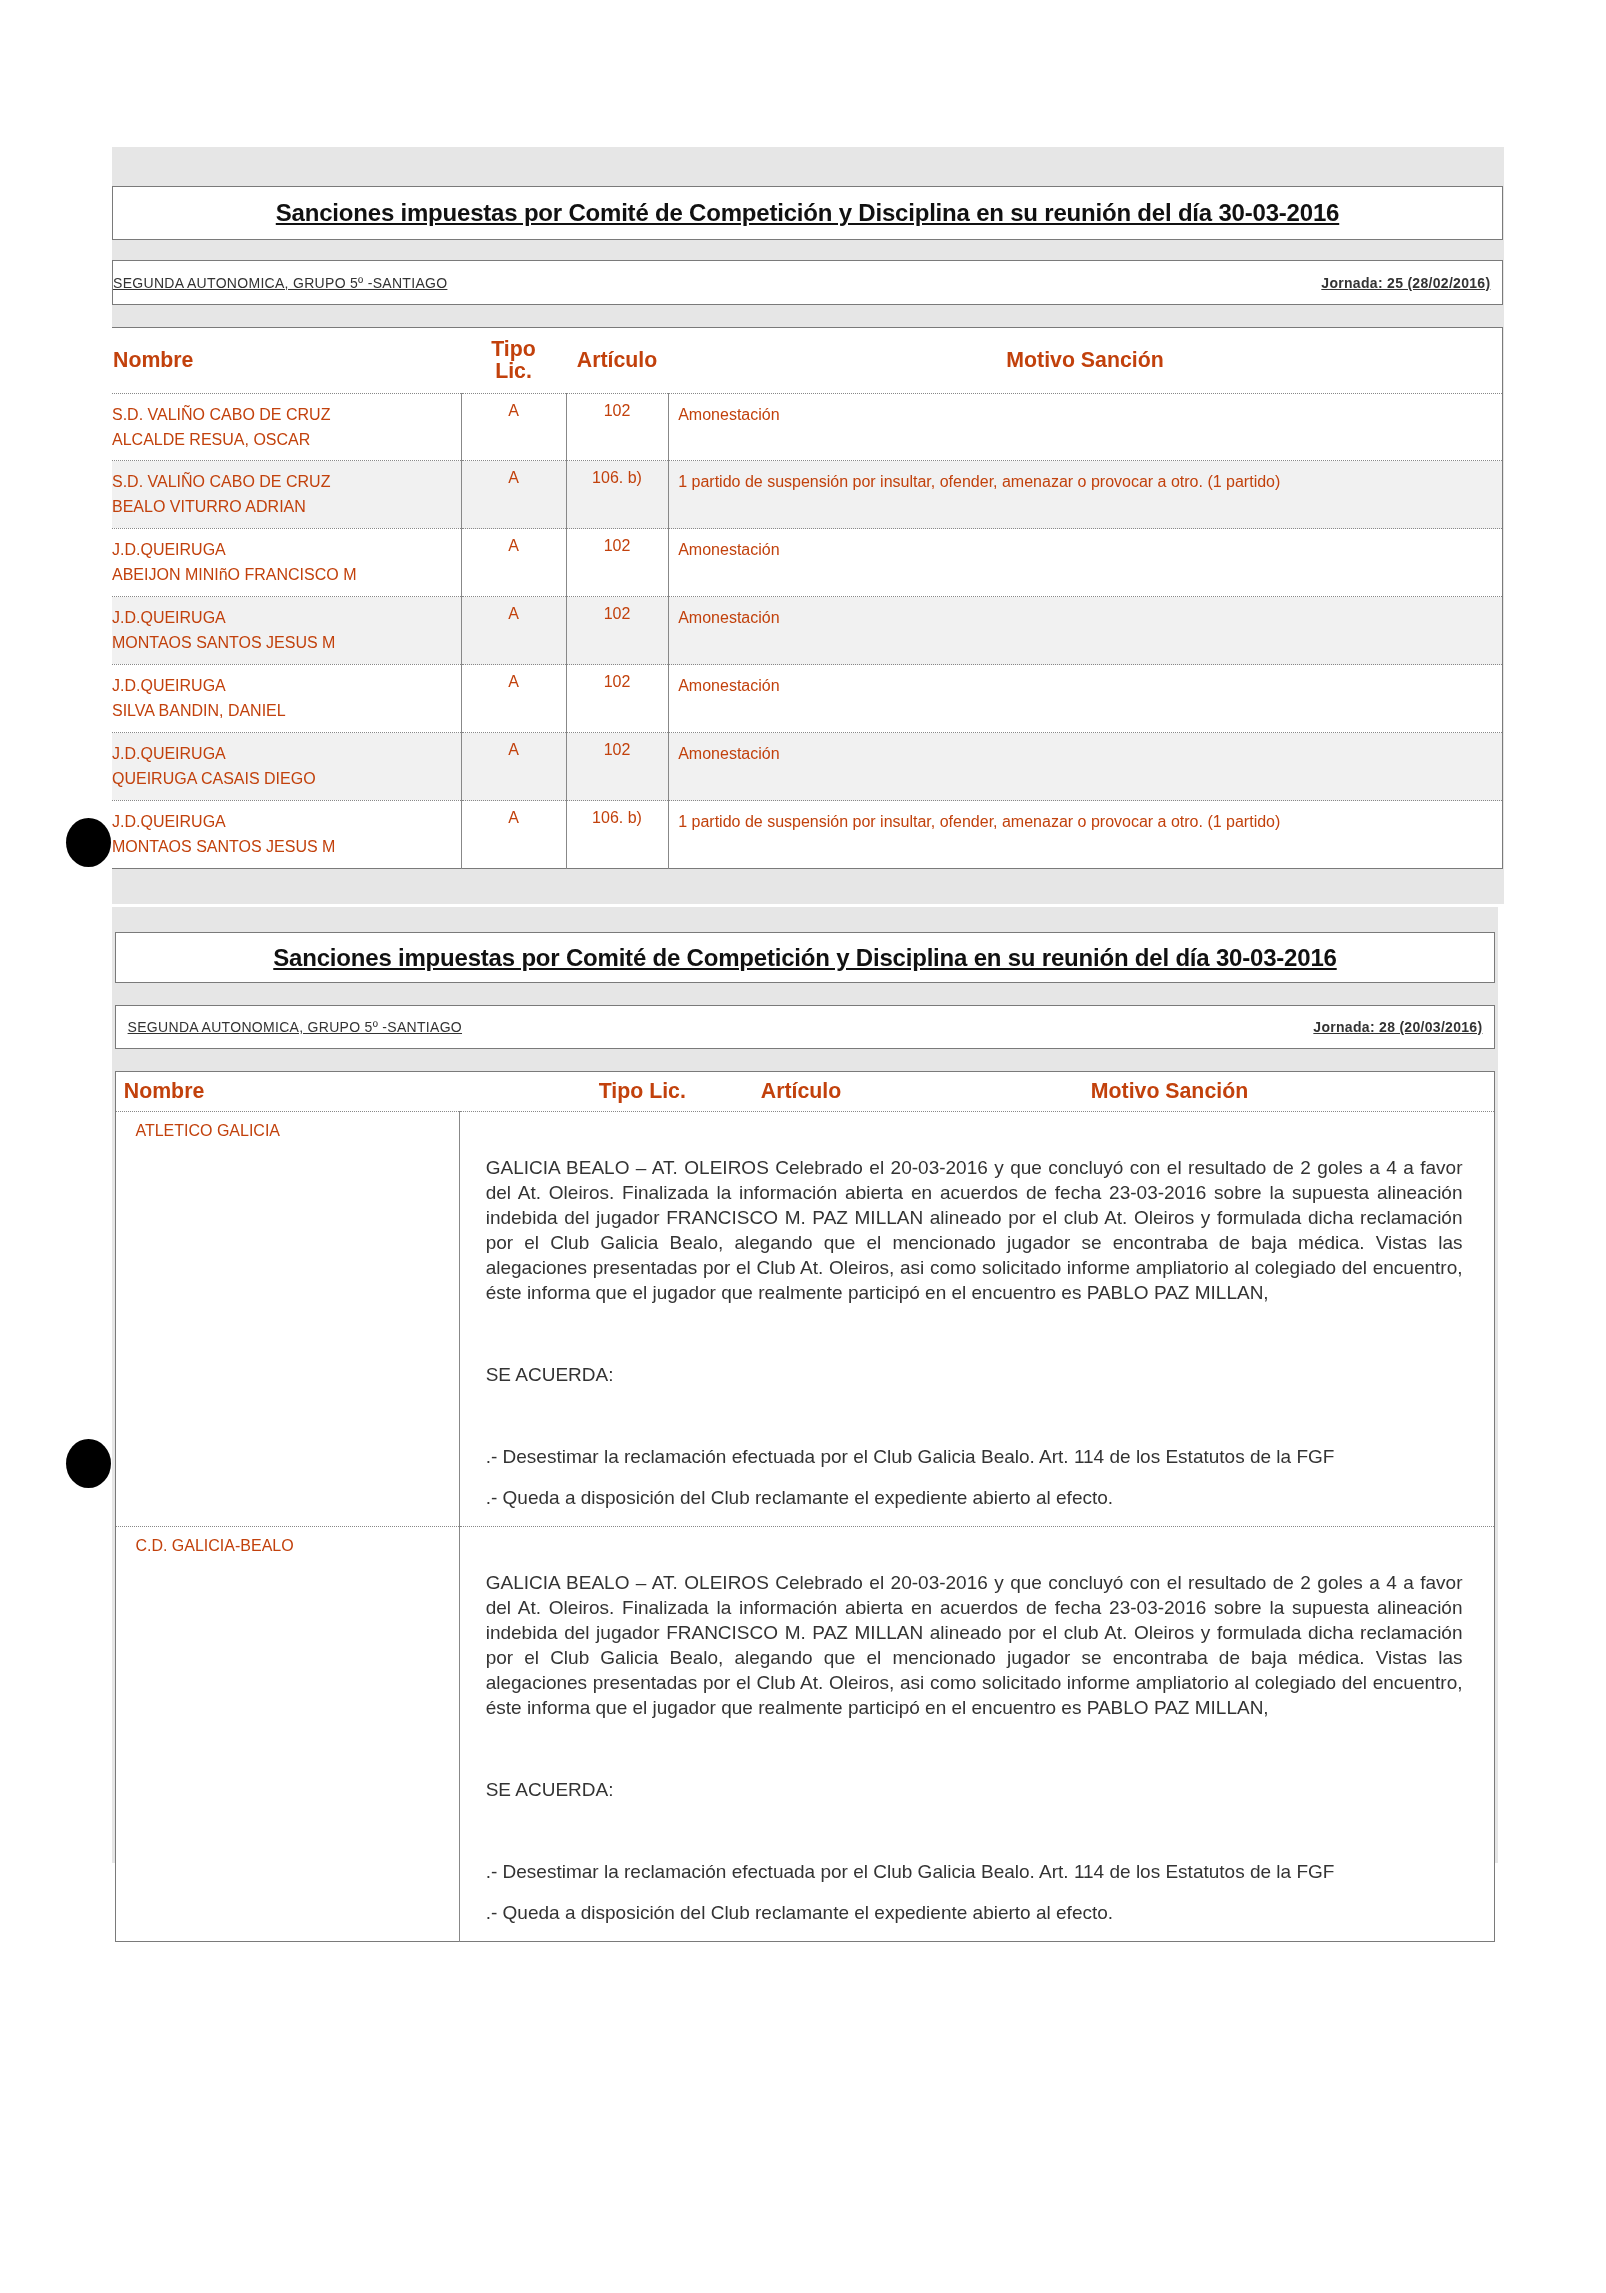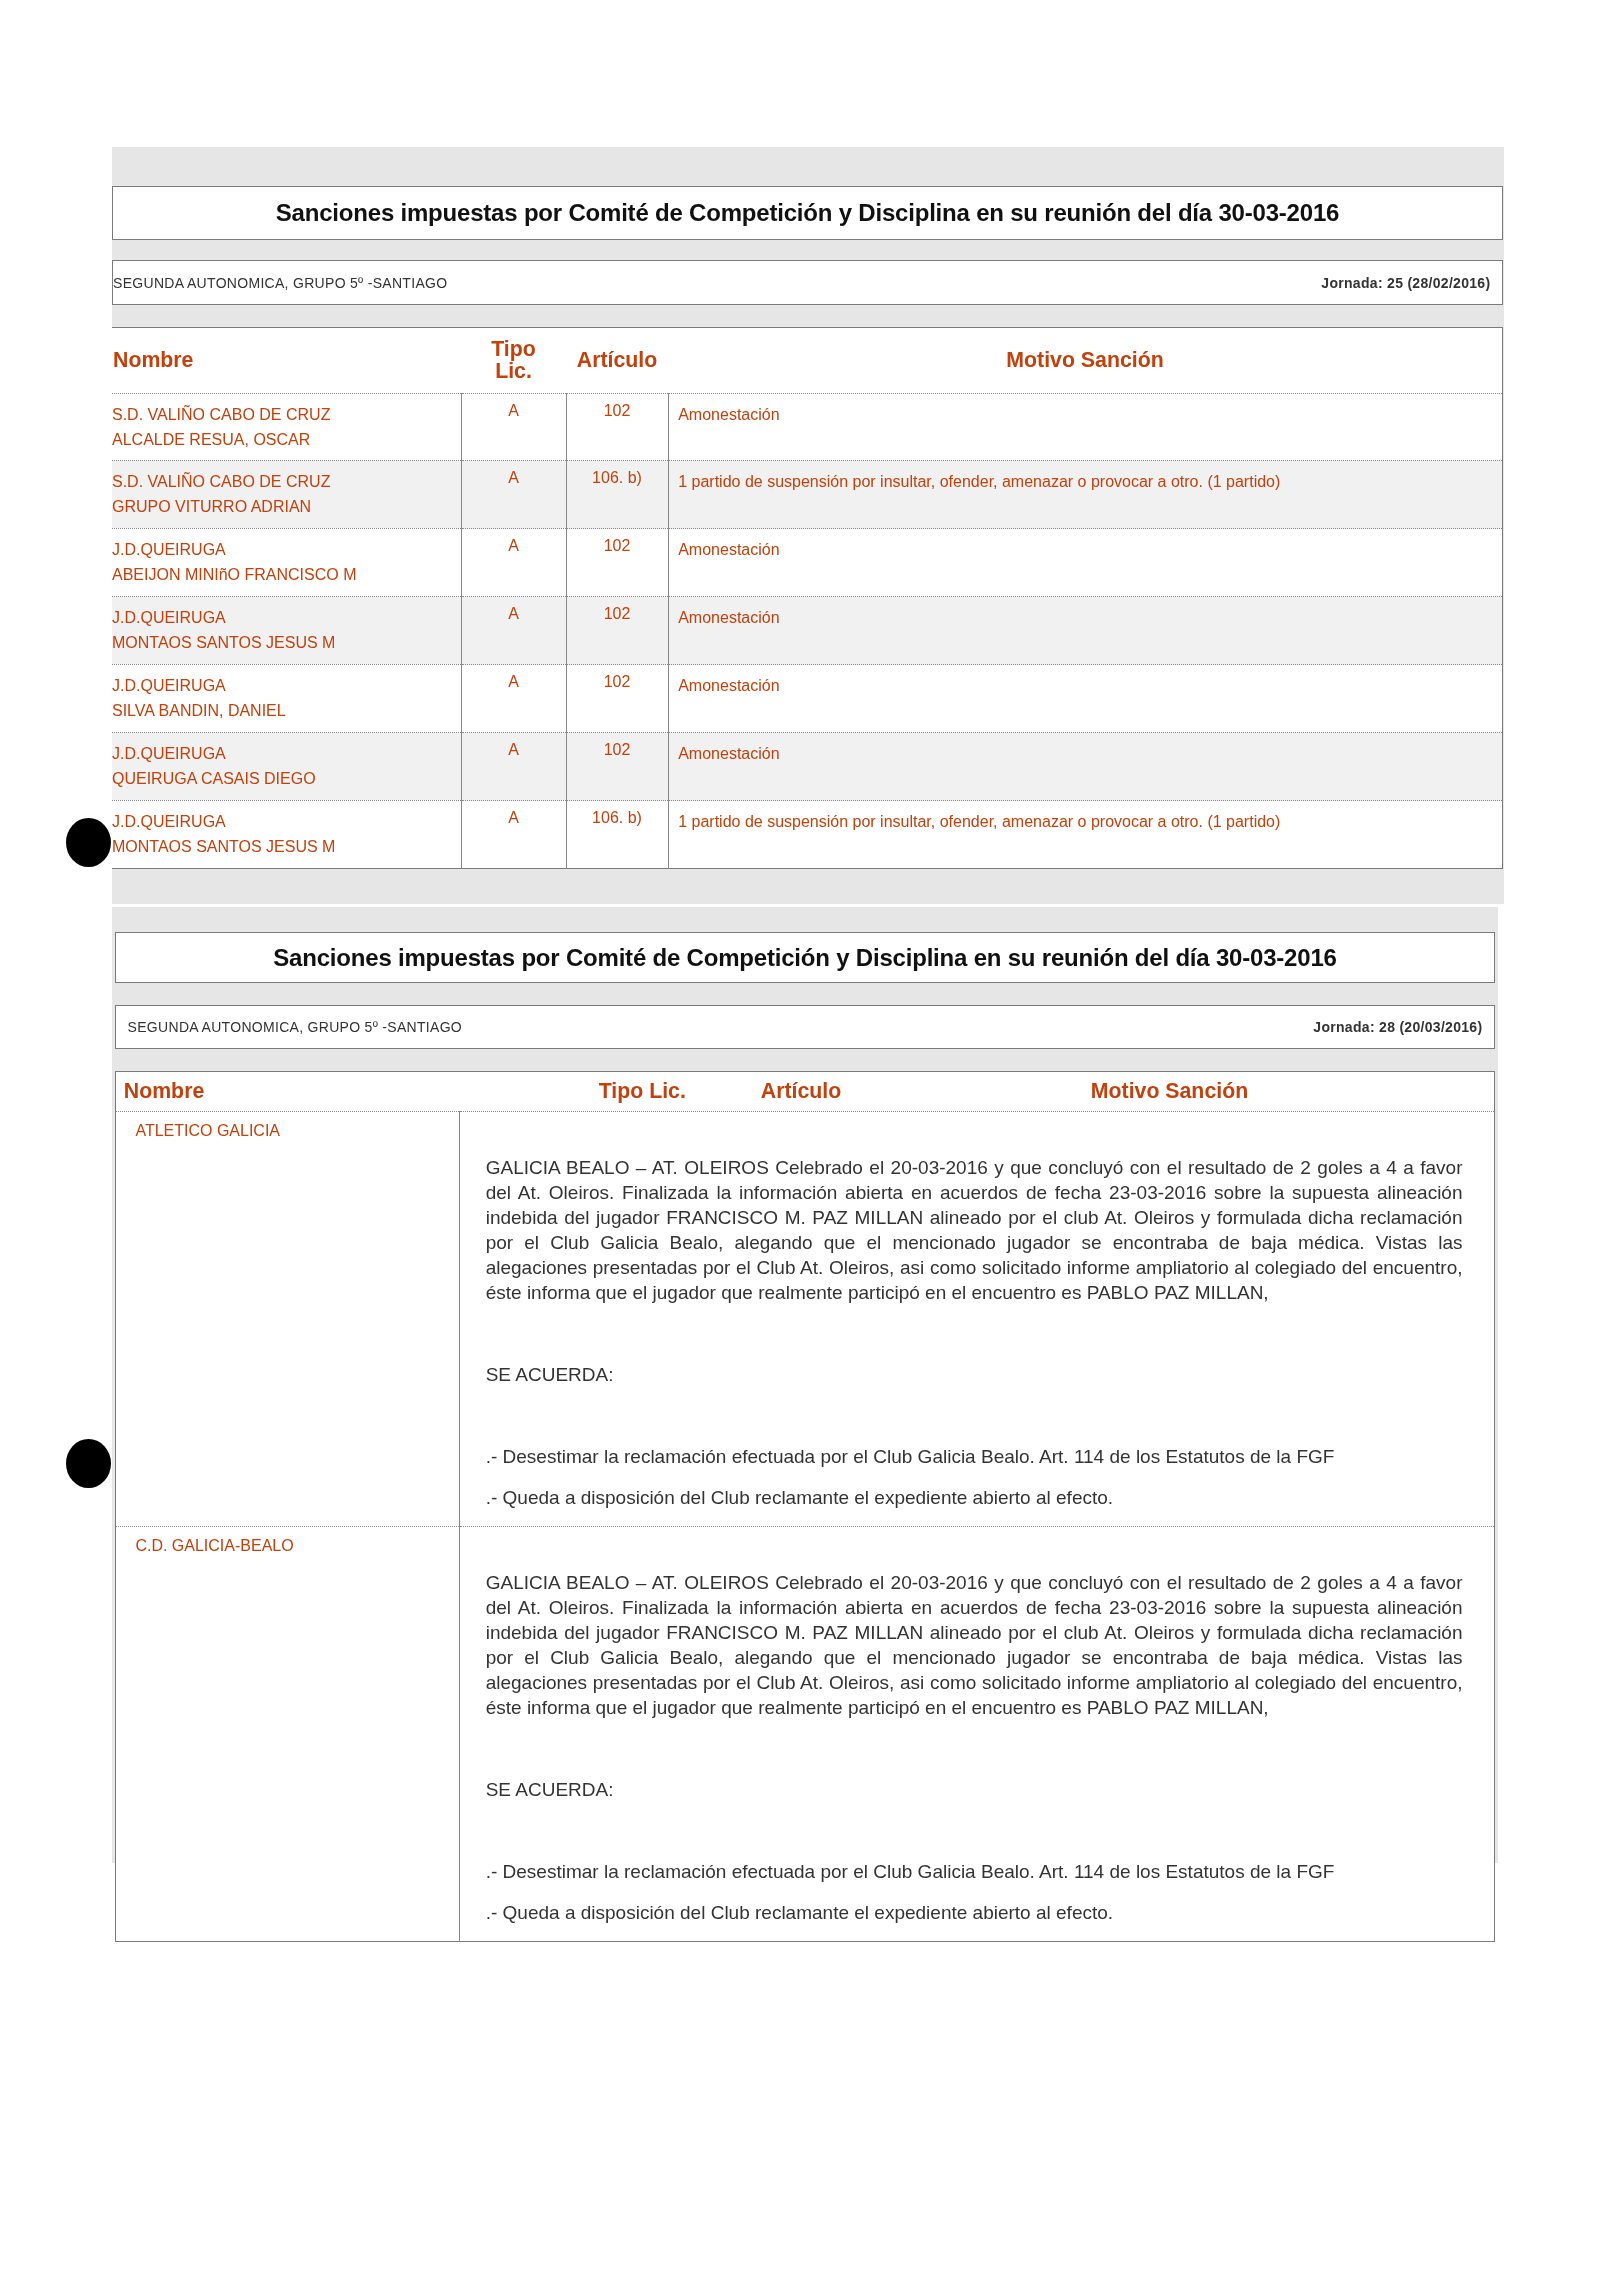--- a/index.html
+++ b/index.html
@@ -6,21 +6,21 @@
   body {
     width: 1607px; height: 2294px; position: relative; overflow: hidden;
     background: #ffffff;
     font-family: "Liberation Sans", sans-serif;
     color: #222;
   }
   .band {
     position: absolute; background: #e6e6e6;
   }
   .box {
-    position: absolute; background: #fff; border: 1.9px solid #7a7a7a; box-sizing: border-box;
+    position: absolute; background: #fff; border: 1.9px solid #7a7a7a; box-sizing: border-box; text-decoration: underline;
   }
   .title {
     font-weight: bold; font-size: 24px; color: #111; text-align: center;
     display: flex; align-items: center; justify-content: center; letter-spacing: -0.2px;
   }
   .sub {
     display: flex; align-items: center; justify-content: space-between;
     font-size: 14px; color: #333; padding: 0 11.6px; letter-spacing: 0.3px;
   }
   .sub .jornada { font-weight: bold; color: #333; }
@@ -79,21 +79,21 @@
     </tr>
   </thead>
   <tbody>
     <tr style="height:67px;">
       <td class="c1"><span>S.D. VALIÑO CABO DE CRUZ</span><br><span>ALCALDE RESUA, OSCAR</span></td>
       <td class="c2">A</td>
       <td class="c3">102</td>
       <td class="c4">Amonestación</td>
     </tr>
     <tr class="shade" style="height:68px;">
-      <td class="c1"><span>S.D. VALIÑO CABO DE CRUZ</span><br><span>GRUPO VITURRO ADRIAN</span></td>
+      <td class="c1"><span>S.D. VALIÑO CABO DE CRUZ</span><br><span>BEALO VITURRO ADRIAN</span></td>
       <td class="c2">A</td>
       <td class="c3">106. b)</td>
       <td class="c4">1 partido de suspensión por insultar, ofender, amenazar o provocar a otro.  (1 partido)</td>
     </tr>
     <tr style="height:68px;">
       <td class="c1"><span>J.D.QUEIRUGA</span><br><span>ABEIJON MINIñO FRANCISCO M</span></td>
       <td class="c2">A</td>
       <td class="c3">102</td>
       <td class="c4">Amonestación</td>
     </tr>

